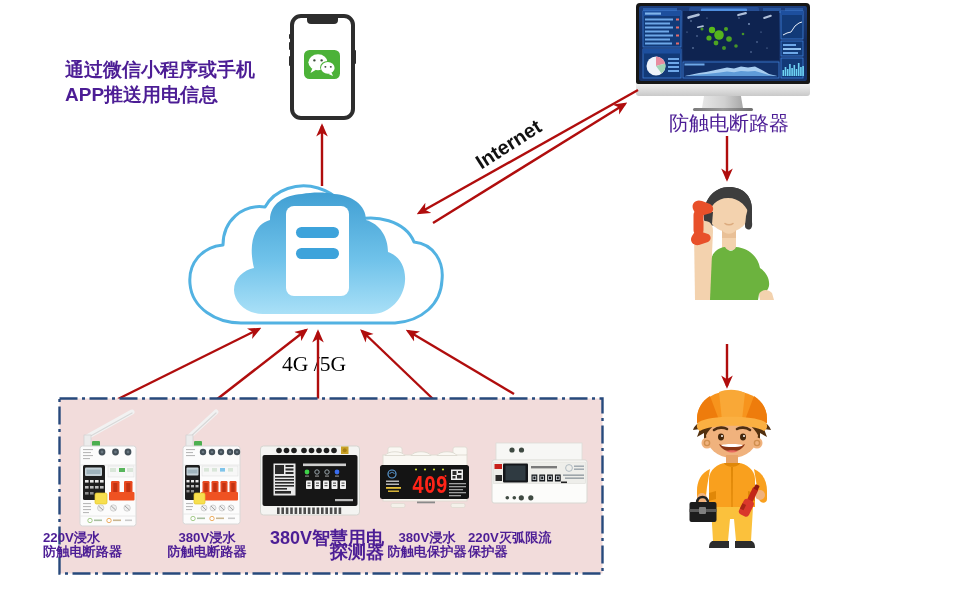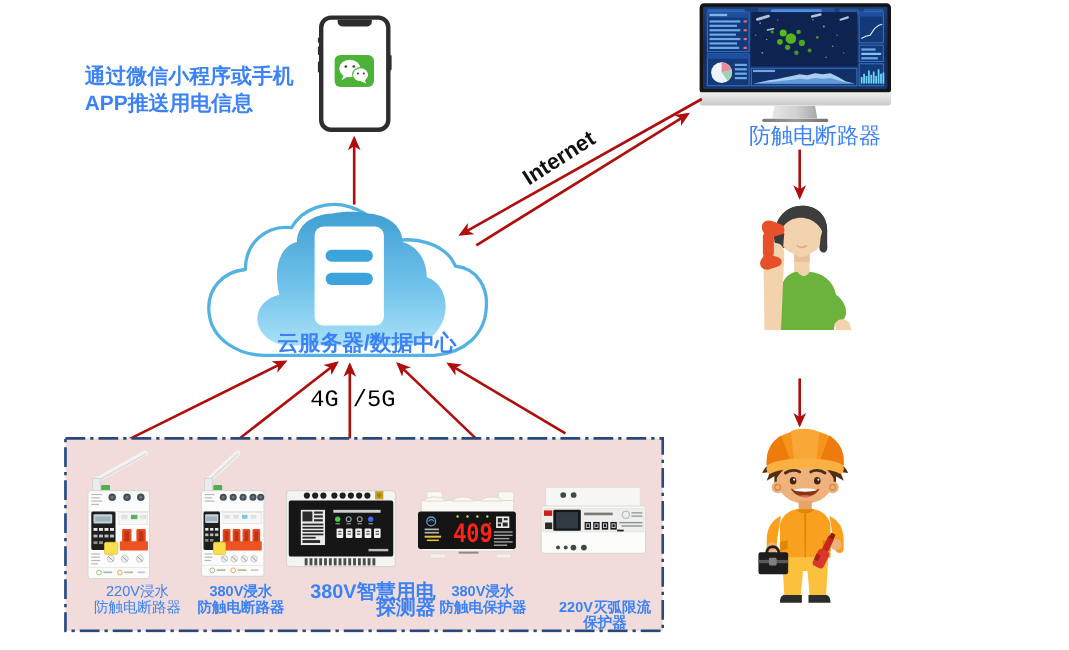--- a/index.html
+++ b/index.html
@@ -1,19 +1,19 @@
 <!DOCTYPE html>
 <html><head>
 <meta charset="utf-8">
 <style>
   html,body{margin:0;padding:0;background:#fff;}
   #stage{position:relative;width:972px;height:591px;background:#fff;overflow:hidden;
     font-family:"Liberation Sans",sans-serif;}
   .abs{position:absolute;}
-  .cjk{font-family:"Liberation Sans",sans-serif;color:#3b82f6;margin-left:12px;}
+  .cjk{font-family:"Liberation Sans",sans-serif;color:#4c1d95;}
 </style>
 </head>
 <body>
 <div id="stage">
 
   <div class="abs cjk" style="left:65px;top:57px;font-size:19px;font-weight:bold;line-height:25px;white-space:nowrap;">通过微信小程序或手机<br>APP推送用电信息</div>
 
   <div class="abs" style="left:290px;top:14px;width:65px;height:106px;">
     <div class="abs" style="left:0;top:0;width:57px;height:98px;border:4px solid #2d2d2d;border-radius:11px;background:#fff;"></div>
 
@@ -164,23 +164,22 @@
         <stop offset="0.55" stop-color="#6fc2ea"></stop>
         <stop offset="1" stop-color="#a9e0f7"></stop>
       </linearGradient>
     </defs>
     <path d="M61 143 C 36 143 12 128 10 104 C 8 83 22 67 43 65 C 43 41 62 24 85 27 C 95 9 118 2 138 8 C 158 14 168 28 169 42 C 196 32 226 42 234 62 C 254 64 264 82 262 100 C 261 124 242 141 215 143 Z" fill="#ffffff" stroke="#52b2e2" stroke-width="3" stroke-linejoin="round"></path>
     <path d="M83 134 C 66 134 54 122 54 110 C 54 98 64 90 74 88 C 68 64 74 44 90 40 C 90 24 104 15 122 14 C 132 12 146 12 154 14 C 172 15 186 25 186 40 C 200 44 208 57 208 72 C 220 76 226 88 225 101 C 224 118 210 134 192 134 Z" fill="url(#icg)"></path>
     <rect x="106" y="26" width="63" height="90" rx="8" fill="#ffffff"></rect>
     <rect x="116" y="47" width="43" height="11" rx="5.5" fill="#3da3db"></rect>
     <rect x="116" y="68" width="43" height="11" rx="5.5" fill="#3da3db"></rect>
   </svg>
-  <div class="abs cjk" style="left:240px;top:298px;font-size:19.7px;font-weight:bold;white-space:nowrap;">云服务器/数据中心</div>
-
-  <div class="abs" style="left:282px;top:352px;font-size:21.5px;letter-spacing:0;color:#000;font-family:Liberation Mono, monospace;text-align:right;">4G /5G</div>
+
+  <div class="abs" style="left:282px;top:352px;font-size:21.5px;letter-spacing:0;color:#000;font-family:Liberation Serif, serif;text-align:right;">4G /5G</div>
 
   <div class="abs" style="left:472px;top:133px;font-size:20px;font-weight:bold;color:#111;transform:rotate(-32.5deg);transform-origin:center;">Internet</div>
 
   <svg class="abs" style="left:0;top:0;" width="972" height="591" viewBox="0 0 972 591">
     <defs>
       <marker id="ah" viewBox="0 0 10 10" refX="8" refY="5" markerWidth="5.5" markerHeight="5.5" orient="auto-start-reverse">
         <path d="M0 0.6 L10 5 L0 9.4 L2.8 5 Z" fill="#b00d0d"></path>
       </marker>
     </defs>
     <g stroke="#b00d0d" stroke-width="2.4" fill="none">
@@ -666,19 +665,19 @@
         <rect x="74" y="36.5" width="19" height="1.3"></rect>
       </g>
     <rect x="70" y="40.5" width="6" height="1.6" fill="#222"></rect>
 
     <circle cx="16.3" cy="56.8" r="1.8" fill="#3f4a42"></circle>
     <circle cx="23.3" cy="56.8" r="1.8" fill="#3f4a42"></circle>
     <circle cx="30.3" cy="56.8" r="2.6" fill="#3f4a42"></circle>
     <circle cx="39.8" cy="56.8" r="2.6" fill="#3f4a42"></circle>
   </svg>
 
-  <div class="abs cjk" style="left:43px;top:531px;width:140px;text-align:center;font-size:13.2px;font-weight:normal;line-height:14.2px;">220V浸水<br>防触电断路器</div>
+  <div class="abs cjk" style="left:43px;top:531px;width:140px;font-size:13.2px;font-weight:bold;line-height:14.2px;">220V浸水<br>防触电断路器</div>
   <div class="abs cjk" style="left:137px;top:531px;width:140px;text-align:center;font-size:13.2px;font-weight:bold;line-height:14.2px;">380V浸水<br>防触电断路器</div>
   <div class="abs cjk" style="left:244px;top:531px;width:140px;text-align:right;font-size:18px;font-weight:bold;line-height:14.2px;">380V智慧用电<br>探测器</div>
   <div class="abs cjk" style="left:357px;top:531px;width:140px;text-align:center;font-size:13.2px;font-weight:bold;line-height:14.2px;">380V浸水<br>防触电保护器</div>
-  <div class="abs cjk" style="left:468px;top:545px;width:140px;text-align:center;font-size:13.2px;font-weight:bold;line-height:14.2px;">220V灭弧限流<br>保护器</div>
+  <div class="abs cjk" style="left:468px;top:531px;width:140px;font-size:13.2px;font-weight:bold;line-height:14.2px;">220V灭弧限流<br>保护器</div>
 
 </div>
 
 </body></html>

